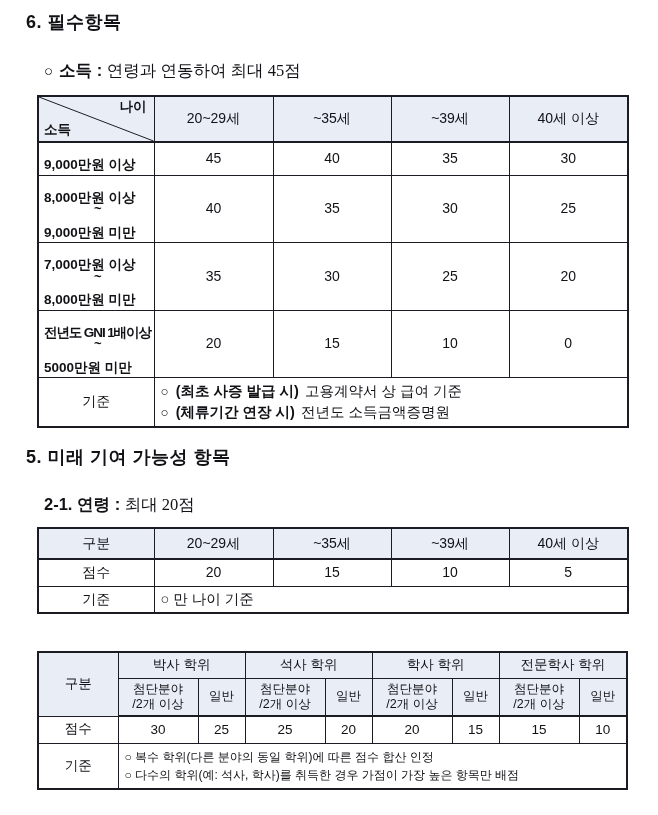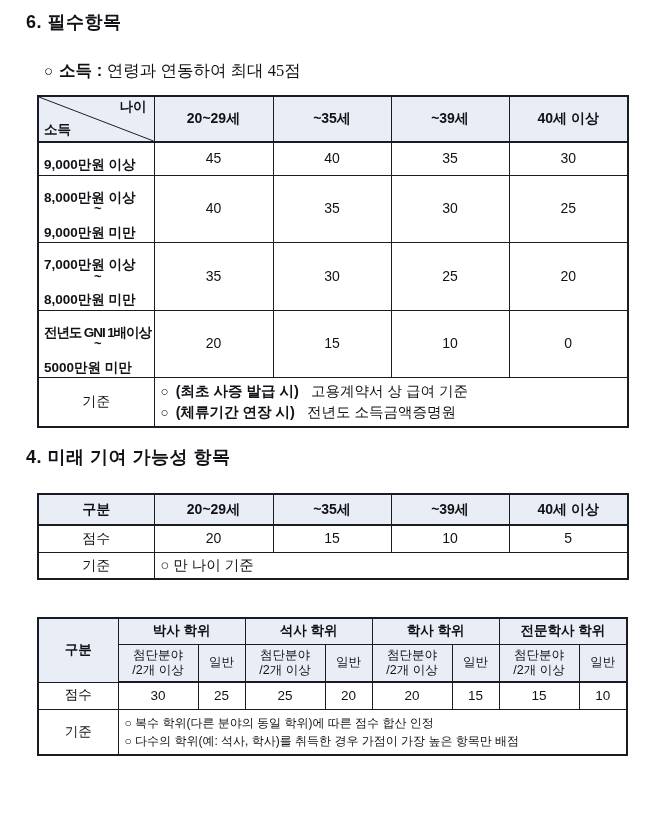--- a/index.html
+++ b/index.html
@@ -37,40 +37,40 @@
   }
   td {
     border: 1px solid #1b1b24;
     text-align: center;
     vertical-align: middle;
     padding: 1px 2px;
     line-height: 1.25;
   }
   tr.head-row td { border-bottom: 2px solid #1b1b24; }
   .fill { background: #e9eef6; }
-  .bold { font-weight: bold; }
+  .bold { font-weight: normal; }
 
   
   #income-table td.lbl { text-align: left; padding-left: 5px; font-weight: bold; font-size: 13.5px; }
   #income-table td.lbl.center { text-align: center; font-weight: normal; font-size: 14px; padding-left: 2px; }
   .lbl-line { line-height: 1.3; margin-top: 12px; }
   .tilde-line { line-height: 0.42; font-size: 13px; text-align: center; }
   .condensed { letter-spacing: -1.1px; white-space: nowrap; }
 
   
   .diag-cell { position: relative; height: 46px; padding: 12px; }
   .diag-cell svg { position: absolute; left: 0; top: 0; width: 100%; height: 100%; }
   .diag-top { position: absolute; top: 2px; right: 7px; font-weight: bold; font-size: 13.5px; }
   .diag-bottom { position: absolute; bottom: 2px; left: 5px; font-weight: bold; font-size: 13.5px; }
 
   
   td.crit-content { text-align: left; padding: 3px 6px; font-size: 14.5px; }
   .crit-line { line-height: 1.45; white-space: nowrap; }
   .crit-line .cb { margin-right: 7px; font-size: 13.5px; }
-  .crit-line b { margin-right: 12px; }
+  .crit-line b { margin-right: 6px; }
 
   
   #education-table { font-size: 13.5px; }
   #education-table .subhead { font-size: 12.5px; line-height: 1.2; font-weight: normal; }
   #education-table td.crit-content { font-size: 12px; }
   #education-table .crit-line { line-height: 1.5; }
 
   .gap-s1 { height: 14px; }
   .gap-t1 { height: 13px; }
   .gap-s2 { height: 17px; }
@@ -165,22 +165,27 @@
         </div>
         <div class="crit-line">
           <span class="cb">○</span><b>(체류기간 연장 시)</b><span>전년도 소득금액증명원</span>
         </div>
       </td>
     </tr>
   </tbody>
     </table>
 
   <div class="gap-s2"></div>
-  <div class="h-main">4. 미래 기여 가능성 항목</div>
+  <div class="h-main">5. 미래 기여 가능성 항목</div>
   <div class="gap-s2b"></div>
+  <div class="h-sub">
+    <span class="t">2-1. 연령</span>
+    <span class="t">:</span>
+    <span class="serif">최대 20점</span>
+  </div>
   <div class="gap-t2"></div>
 
   <table id="age-table">
     <colgroup>
         <col style="width:116px">
         <col style="width:119px">
         <col style="width:118px">
         <col style="width:118px">
         <col style="width:119px">
       </colgroup>

